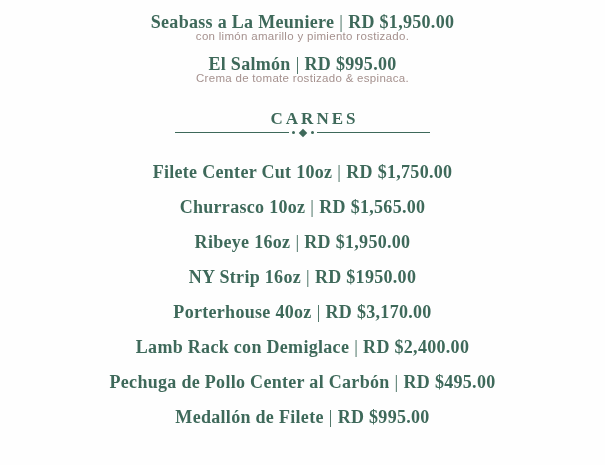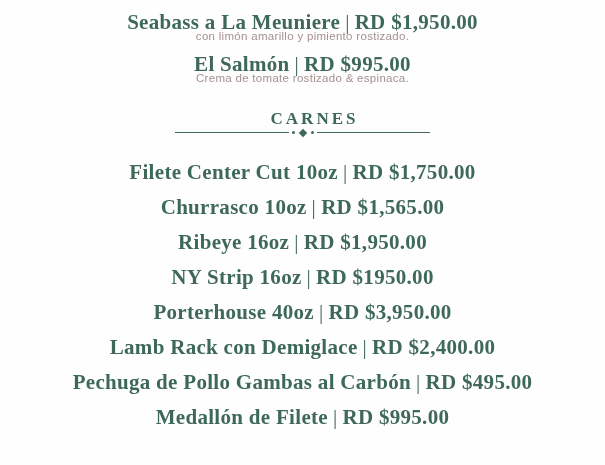--- a/index.html
+++ b/index.html
@@ -14,21 +14,21 @@
     font-family: "Liberation Sans", sans-serif;
   }
   .menu {
     width: 100%;
     text-align: center;
     padding-top: 1px;
   }
   .item-title {
     font-family: "Liberation Serif", "DejaVu Serif", serif;
     font-weight: 700;
-    font-size: 21px;
+    font-size: 18px;
     line-height: 16px;
     color: #3e695a;
     letter-spacing: 0.3px;
     white-space: nowrap;
   }
   .item-title .sep {
     font-weight: 400;
     padding: 0 5px;
   }
   .item-desc {
@@ -139,33 +139,33 @@
   </div>
 
   <div class="carnes-item">
     <div class="item-title">
       <span>NY Strip 16oz</span><span class="sep">|</span><span>RD $1950.00</span>
     </div>
   </div>
 
   <div class="carnes-item">
     <div class="item-title">
-      <span>Porterhouse 40oz</span><span class="sep">|</span><span>RD $3,950.00</span>
+      <span>Porterhouse 40oz</span><span class="sep">|</span><span>RD $3,170.00</span>
     </div>
   </div>
 
   <div class="carnes-item">
     <div class="item-title">
       <span>Lamb Rack con Demiglace</span><span class="sep">|</span><span>RD $2,400.00</span>
     </div>
   </div>
 
   <div class="carnes-item">
     <div class="item-title">
-      <span>Pechuga de Pollo Gambas al Carbón</span><span class="sep">|</span><span>RD $495.00</span>
+      <span>Pechuga de Pollo Center al Carbón</span><span class="sep">|</span><span>RD $495.00</span>
     </div>
   </div>
 
   <div class="carnes-item">
     <div class="item-title">
       <span>Medallón de Filete</span><span class="sep">|</span><span>RD $995.00</span>
     </div>
   </div>
 
 </div>

